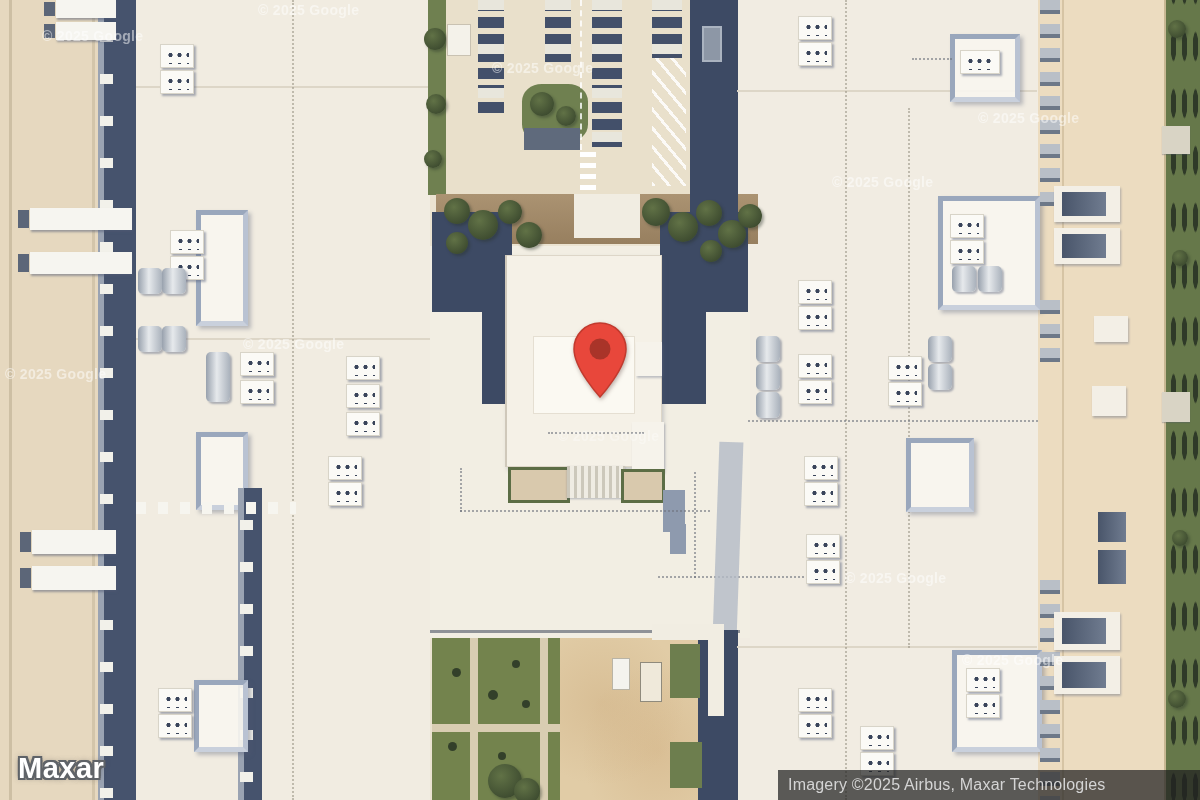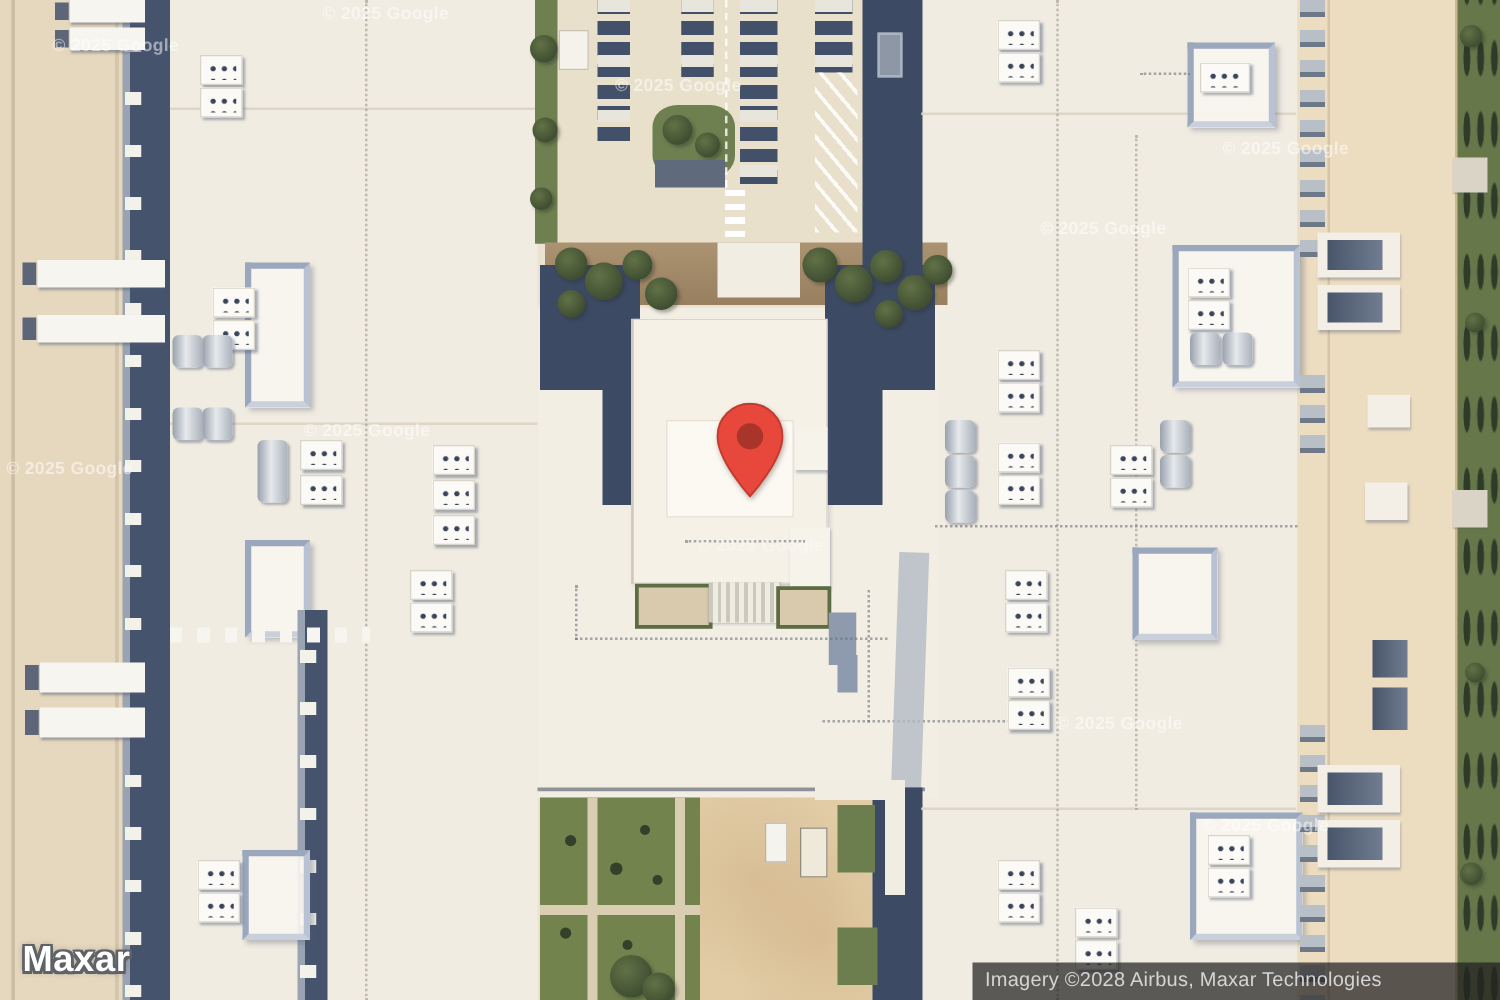--- a/index.html
+++ b/index.html
@@ -290,16 +290,16 @@
 
   <div class="abs pin">
     <svg width="54" height="76" viewBox="0 0 54 76">
       <path d="M27 1C12.6 1 1 12.6 1 27c0 19.8 26 48 26 48s26-28.2 26-48C53 12.6 41.4 1 27 1z" fill="#E8473B" stroke="#C23A2E" stroke-width="1.5"></path>
       <circle cx="27" cy="27" r="10.5" fill="#A93429"></circle>
     </svg>
   </div>
 
   <div class="abs google-logo">Maxar</div>
   <div class="abs attribution">
-    <span>Imagery ©2028 Airbus, Maxar Technologies</span>
+    <span>Imagery ©2025 Airbus, Maxar Technologies</span>
   </div>
 
 </div>
 
 </body></html>

